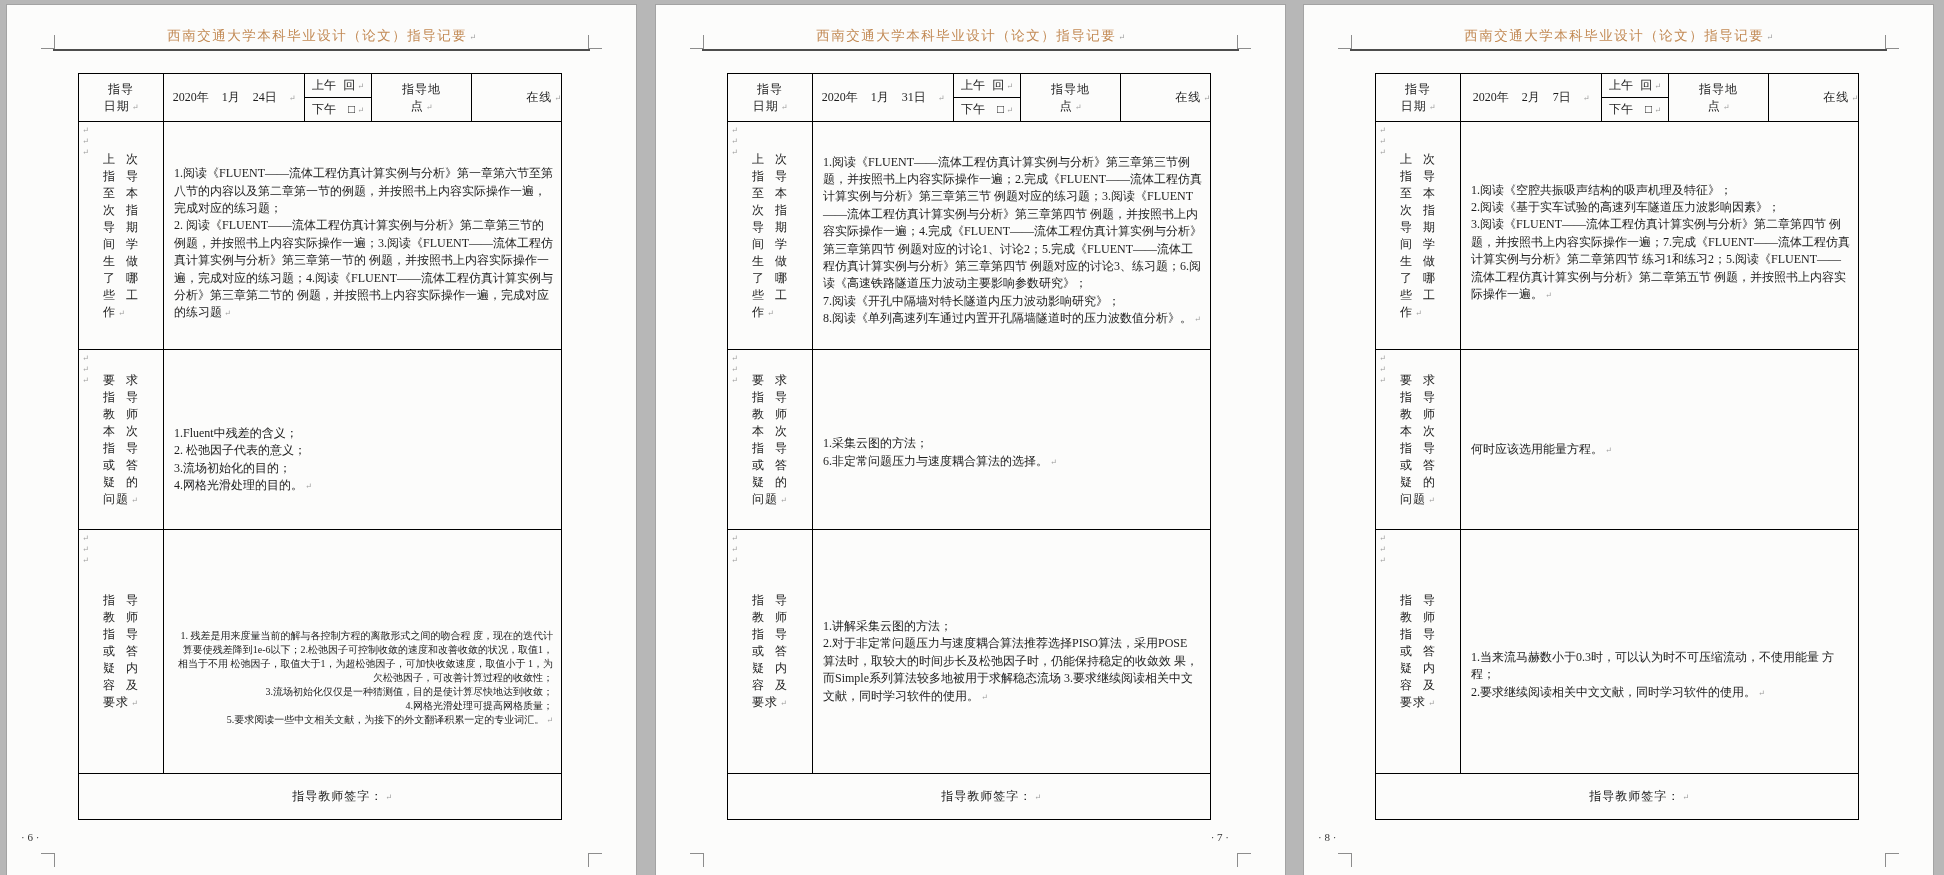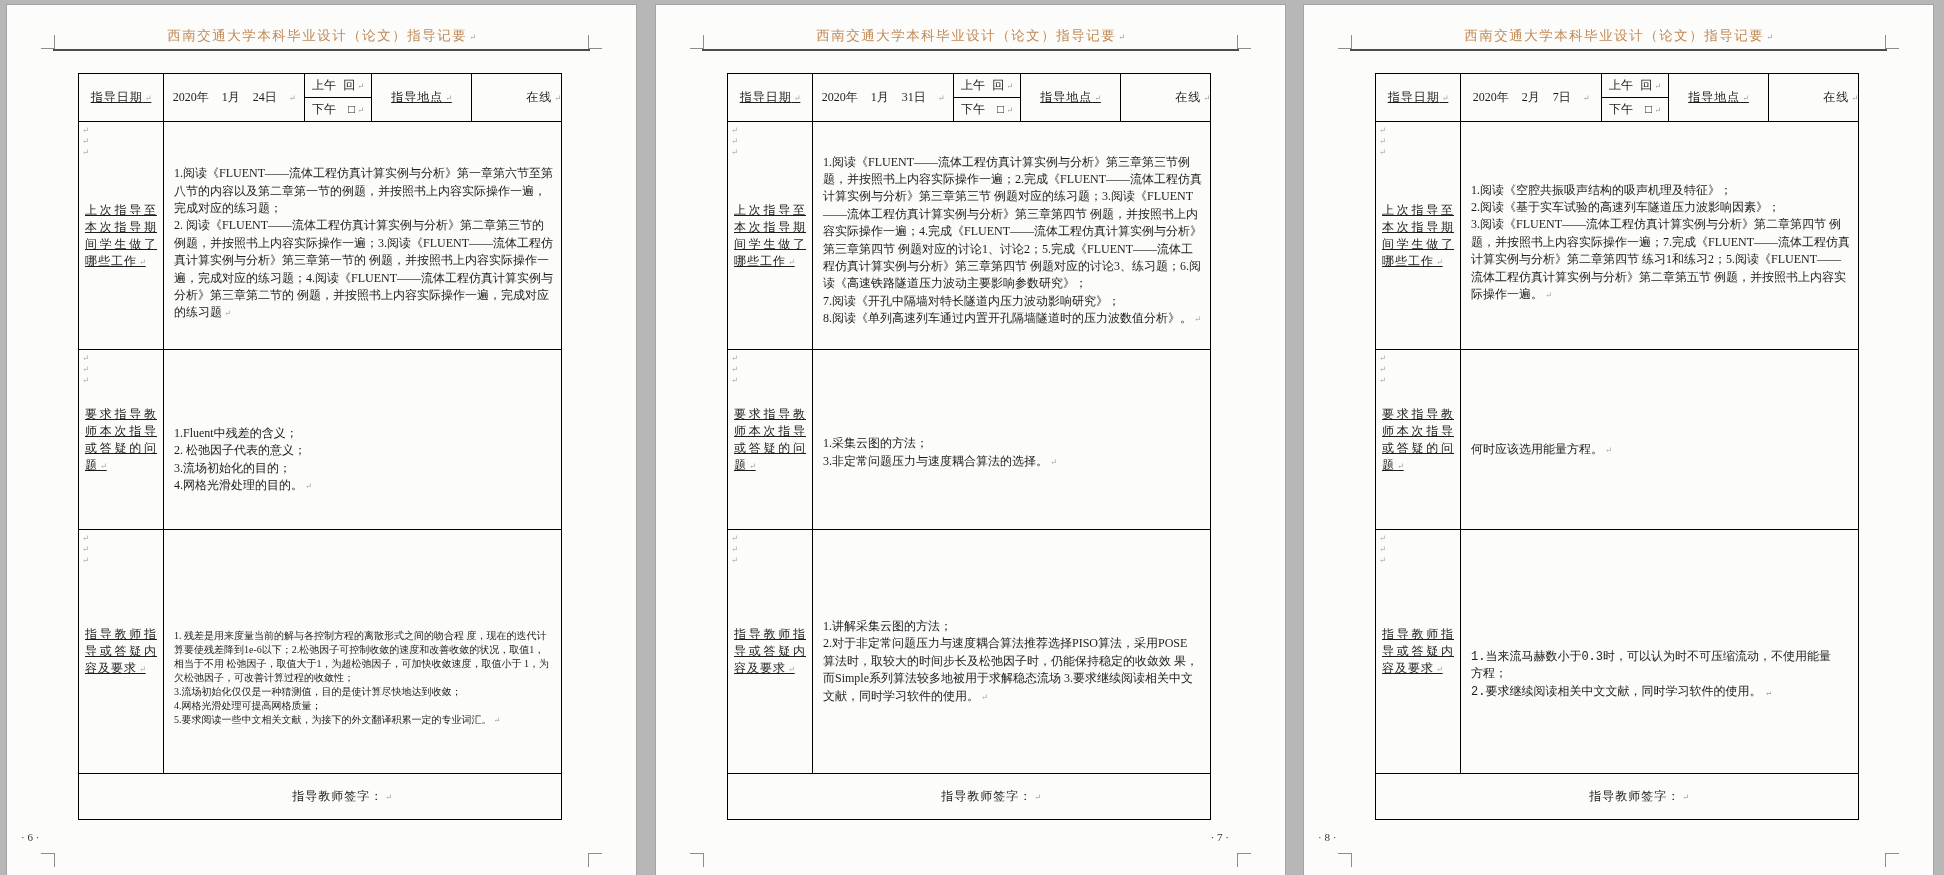--- a/index.html
+++ b/index.html
@@ -32,35 +32,35 @@
 
   table.record {
     position:absolute; left:71px; top:68px; width:483px;
     border-collapse:collapse; table-layout:fixed;
   }
   table.record td {
     border:1px solid #000; vertical-align:middle;
     font-size:12px; overflow:hidden;
   }
   td.lbl {
-    text-align:center; font-size:13px; letter-spacing:1px; padding:0 6px;text-decoration:underline;
+    text-align:center; font-size:13px; letter-spacing:1px; padding:0 24px;
   }
   td.lbl-long { text-align:justify; text-justify:inter-character; }
   td.datecell { font-size:12.5px; text-align:center; word-spacing:10px; }
   td.ampm { padding:0 7px; font-size:12px;margin-left:6px; }
   .ampm-inner { display:flex; justify-content:space-between; align-items:center; height:22px; }
   td.placeval { text-align:right; font-size:12.5px; letter-spacing:1px; }
   td.content {
     vertical-align:top; padding:6px 8px 6px 10px;
     font-size:11px; line-height:1.45; position:relative;
   }
   td.content .txt { white-space:pre-wrap; word-break:break-all; }
   td.pad-work .txt   { margin-top:16px; }
   td.pad-quest .txt  { margin-top:40px; }
-  td.pad-guide .txt  { margin-top:52px; }
+  td.pad-guide .txt  { margin-top:52px;text-align:right; }
   td.content.small   { font-size:10px; line-height:1.4; }
   td.sig { text-align:center; font-size:13px; letter-spacing:1px; height:46px;padding-left:44px; }
 
   
   .pmcol { position:absolute; left:3px; top:3px; color:#9a9a9a; font-size:8px;
            line-height:11px; white-space:pre; pointer-events:none; }
   .pmcol::before { content:"↵\A↵\A↵"; }
   td.lbl { position:relative; }
   .pm::after { content:" ↵"; font-size:8px; color:#999; letter-spacing:0; }
 
@@ -185,21 +185,21 @@
         <td class="content" colspan="4">
               <div class="txt pm" style="margin-top:10px;">1.阅读《FLUENT——流体工程仿真计算实例与分析》第三章第三节例题，并按照书上内容实际操作一遍；2.完成《FLUENT——流体工程仿真计算实例与分析》第三章第三节 例题对应的练习题；3.阅读《FLUENT——流体工程仿真计算实例与分析》第三章第四节 例题，并按照书上内容实际操作一遍；4.完成《FLUENT——流体工程仿真计算实例与分析》第三章第四节 例题对应的讨论1、讨论2；5.完成《FLUENT——流体工程仿真计算实例与分析》第三章第四节 例题对应的讨论3、练习题；6.阅读《高速铁路隧道压力波动主要影响参数研究》；
 7.阅读《开孔中隔墙对特长隧道内压力波动影响研究》；
 8.阅读《单列高速列车通过内置开孔隔墙隧道时的压力波数值分析》。</div>
             </td>
       </tr>
       <tr style="height:180px;">
         <td class="lbl lbl-long"><span class="pmcol"></span><span class="pm">要求指导教师本次指导或答疑的问题</span></td>
         <td class="content" colspan="4">
               <div class="txt pm" style="margin-top:26px;">1.采集云图的方法；
-3.非定常问题压力与速度耦合算法的选择。</div>
+6.非定常问题压力与速度耦合算法的选择。</div>
             </td>
       </tr>
       <tr style="height:244px;">
         <td class="lbl lbl-long"><span class="pmcol"></span><span class="pm">指导教师指导或答疑内容及要求</span></td>
         <td class="content" colspan="4">
               <div class="txt pm" style="margin-top:20px;">1.讲解采集云图的方法；
 2.对于非定常问题压力与速度耦合算法推荐选择PISO算法，采用POSE 算法时，取较大的时间步长及松弛因子时，仍能保持稳定的收敛效 果，而Simple系列算法较多地被用于求解稳态流场 3.要求继续阅读相关中文文献，同时学习软件的使用。</div>
             </td>
       </tr>
       <tr style="height:46px;">
@@ -257,21 +257,21 @@
       </tr>
       <tr style="height:180px;">
         <td class="lbl lbl-long"><span class="pmcol"></span><span class="pm">要求指导教师本次指导或答疑的问题</span></td>
         <td class="content" colspan="4">
               <div class="txt pm" style="margin-top:20px;">何时应该选用能量方程。</div>
             </td>
       </tr>
       <tr style="height:244px;">
         <td class="lbl lbl-long"><span class="pmcol"></span><span class="pm">指导教师指导或答疑内容及要求</span></td>
         <td class="content" colspan="4">
-              <div class="txt pm" style="margin-top:47px;font-family:Liberation Mono, monospace;">1.当来流马赫数小于0.3时，可以认为时不可压缩流动，不使用能量 方程；
+              <div class="txt pm" style="margin-top:47px;">1.当来流马赫数小于0.3时，可以认为时不可压缩流动，不使用能量 方程；
 2.要求继续阅读相关中文文献，同时学习软件的使用。</div>
             </td>
       </tr>
       <tr style="height:46px;">
         <td class="sig" colspan="5"><span class="pm">指导教师签字：</span></td>
       </tr>
     </tbody>
       </table>
     <div class="page-number left">· 8 ·</div>
   </div>

